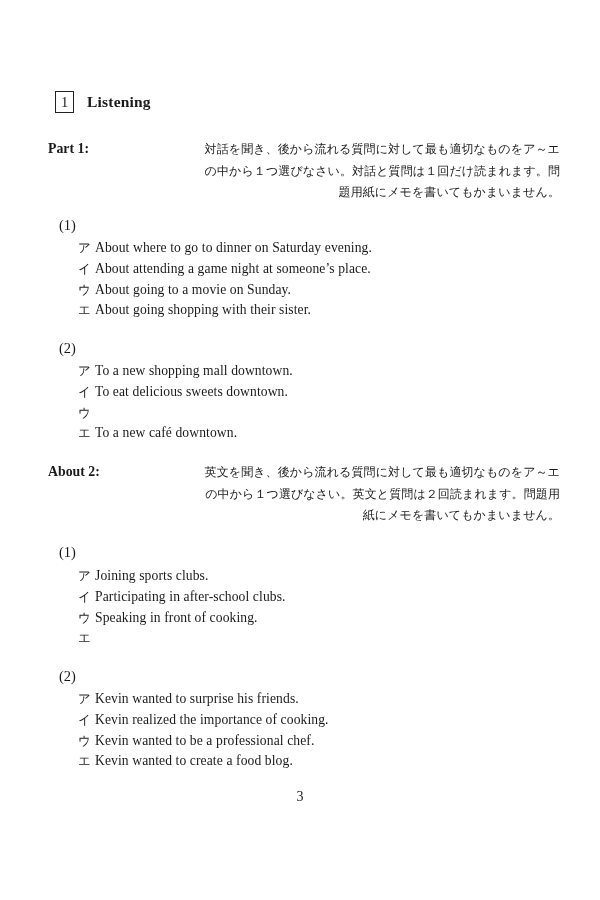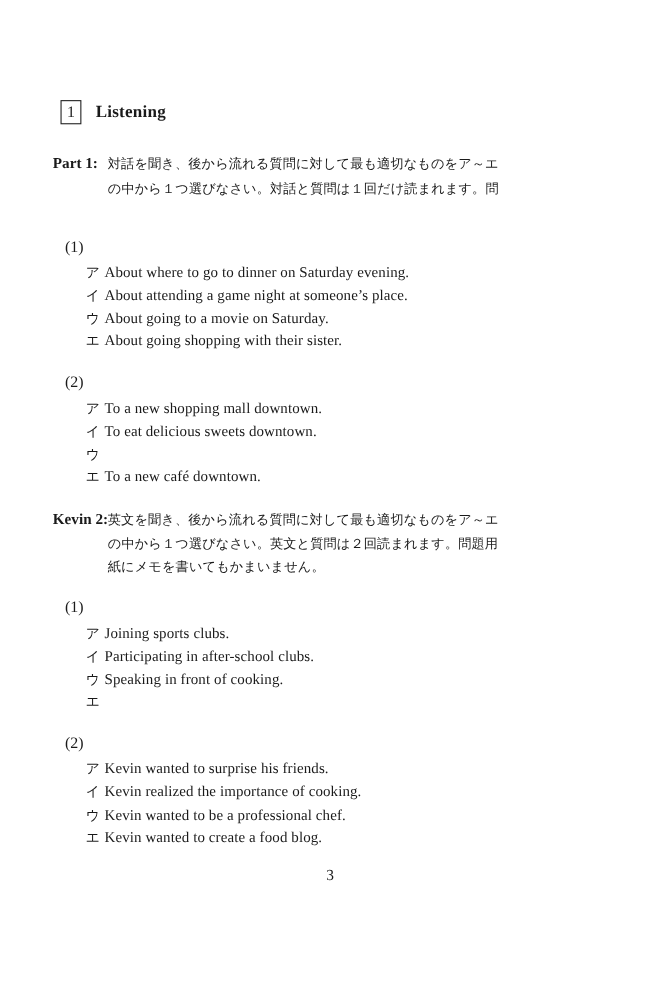--- a/index.html
+++ b/index.html
@@ -38,21 +38,21 @@
     line-height: 1;
   }
   .section-title {
     font-weight: bold;
     font-size: 15.5px;
     letter-spacing: 0.2px;
     text-align: center;
   }
 
   
-  .part-block { position: absolute; left: 48px; width: 512px; }
+  .part-block { position: absolute; left: 48px; width: 512px; text-align: right; }
   .part-1 { top: 139px; }
   .part-2 { top: 462px; }
   .part-label {
     position: absolute;
     left: 0;
     top: 2px;
     font-weight: bold;
     font-size: 13.8px;
     white-space: nowrap;
   }
@@ -122,36 +122,37 @@
       <span>1</span>
     </div>
     <div class="section-title">Listening</div>
   </div>
 
   <div class="part-block part-1">
     <span class="part-label">Part 1:</span>
     <div class="instruction-lines">
       <div class="instruction-line">対話を聞き、後から流れる質問に対して最も適切なものをア～エ</div>
       <div class="instruction-line">の中から１つ選びなさい。対話と質問は１回だけ読まれます。問</div>
+      <div class="instruction-line">題用紙にメモを書いてもかまいません。</div>
     </div>
   </div>
 
   <div class="question-number qnum-p1q1">(1)</div>
   <div class="options opts-p1q1">
     <div class="option-row">
       <span class="option-marker">ア</span>
       <span class="option-text">About where to go to dinner on Saturday evening.</span>
     </div>
     <div class="option-row">
       <span class="option-marker">イ</span>
       <span class="option-text">About attending a game night at someone’s place.</span>
     </div>
     <div class="option-row">
       <span class="option-marker">ウ</span>
-      <span class="option-text">About going to a movie on Saturday.</span>
+      <span class="option-text">About going to a movie on Sunday.</span>
     </div>
     <div class="option-row">
       <span class="option-marker">エ</span>
       <span class="option-text">About going shopping with their sister.</span>
     </div>
   </div>
 
   <div class="question-number qnum-p1q2">(2)</div>
   <div class="options opts-p1q2">
     <div class="option-row">
@@ -165,21 +166,21 @@
     <div class="option-row">
       <span class="option-marker">ウ</span>
     </div>
     <div class="option-row">
       <span class="option-marker">エ</span>
       <span class="option-text">To a new café downtown.</span>
     </div>
   </div>
 
   <div class="part-block part-2">
-    <span class="part-label">Kevin 2:</span>
+    <span class="part-label">About 2:</span>
     <div class="instruction-lines">
       <div class="instruction-line">英文を聞き、後から流れる質問に対して最も適切なものをア～エ</div>
       <div class="instruction-line">の中から１つ選びなさい。英文と質問は２回読まれます。問題用</div>
       <div class="instruction-line">紙にメモを書いてもかまいません。</div>
     </div>
   </div>
 
   <div class="question-number qnum-p2q1">(1)</div>
   <div class="options opts-p2q1">
     <div class="option-row">

